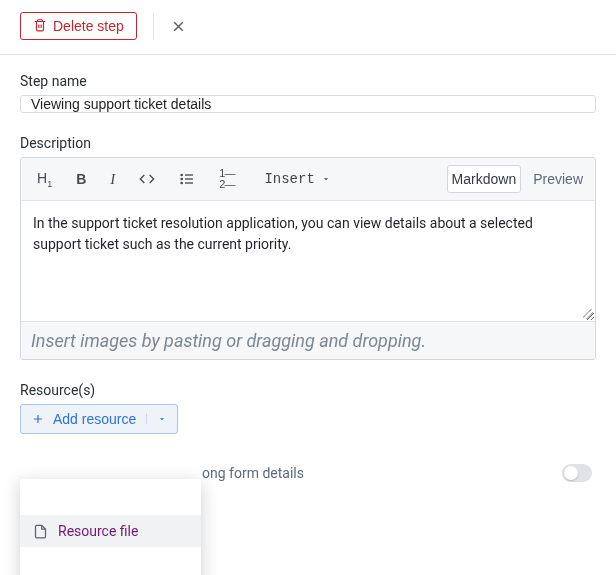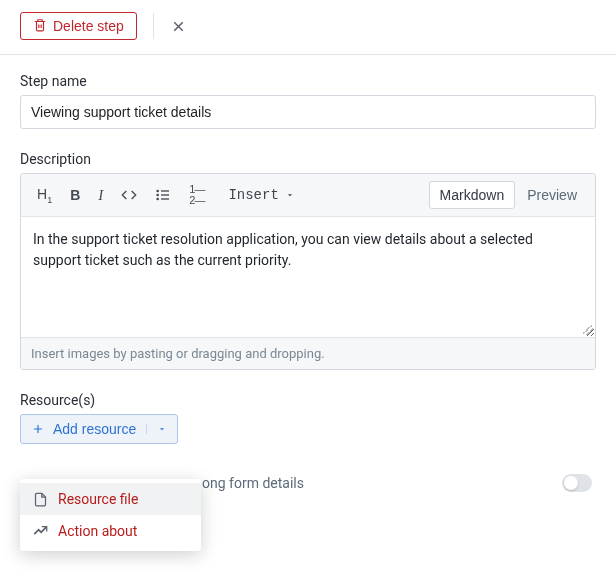--- a/index.html
+++ b/index.html
@@ -68,37 +68,37 @@
   }
   .field-label {
     font-size: 14px;
     color: #2a2f36;
     margin-bottom: 6px;
   }
   .text-input {
     width: 100%;
     border: 1px solid var(--border);
     border-radius: 3px;
-    padding: 8px 10px;
+    padding: 0 10px;
     font-size: 14px;
     color: var(--text-primary);
     background: #fff;
   }
   .section-gap { margin-top: 22px; }
   .editor-wrap {
     border: 1px solid var(--border);
     border-radius: 3px;
     background: var(--bg-subtle);
     overflow: hidden;
   }
   .editor-toolbar {
     display: flex;
     align-items: center;
     padding: 4px 8px;
-    gap: 2px;
+    gap: 8px;
     border-bottom: 1px solid var(--border-light);
     background: var(--bg-subtle);
   }
   .tb-btn {
     border: none;
     background: none;
     padding: 6px 8px;
     color: #444b55;
     cursor: pointer;
     display: inline-flex;
@@ -118,21 +118,21 @@
     display: inline-flex;
     align-items: center;
     gap: 6px;
     font-size: 14px;
     font-family: Liberation Mono, monospace;
   }
   .tb-spacer { flex: 1; }
   .mode-btn {
     border: 1px solid var(--border);
     background: #fff;
-    padding: 5px 10px;
+    padding: 5px 4px;
     font-size: 14px;
     color: #333a43;
     cursor: pointer;
     border-radius: 3px;
   }
   .mode-btn.ghost {
     border: none;
     background: none;
     color: var(--text-secondary);
   }
@@ -150,24 +150,25 @@
   .editor-area::after {
     content:"";
     position:absolute;
     right:2px; bottom:2px;
     width:10px; height:10px;
     background:
       linear-gradient(135deg, transparent 0 40%, #b6bbc2 40% 50%, transparent 50% 65%, #b6bbc2 65% 75%, transparent 75%);
   }
   .editor-hint {
     padding: 8px 10px;
-    font-size: 13px;
+    font-size: 18px;
     color: var(--text-muted);
     background: var(--bg-subtle);
     border-top: 1px solid var(--border-light);
+    font-style: italic;
   }
   .add-resource-btn {
     display: inline-flex;
     align-items: center;
     gap: 8px;
     border: 1px solid #acc5ea;
     background: #eef3fa;
     color: var(--accent);
     padding: 6px 10px;
     border-radius: 3px;
@@ -191,22 +192,23 @@
     box-shadow: 0 4px 18px rgba(16,22,30,0.2);
     padding: 4px 0;
     z-index: 10;
   }
   .menu-item {
     display: flex;
     align-items: center;
     gap: 10px;
     padding: 8px 12px;
     font-size: 14px;
-    color: #b91c1c;
-    cursor: pointer;
+    color: #701a75;
+    cursor: pointer;
+    margin-top: 32px;
   }
   .menu-item.hover { background: #f0f2f4; }
   .menu-item .mi-icon { width:16px; height:16px; display:flex; align-items:center; justify-content:center; color:#5c6470;}
   .settings-row {
     margin-top: 30px;
     display: flex;
     align-items: center;
     justify-content: space-between;
     padding-right: 4px;
   }

